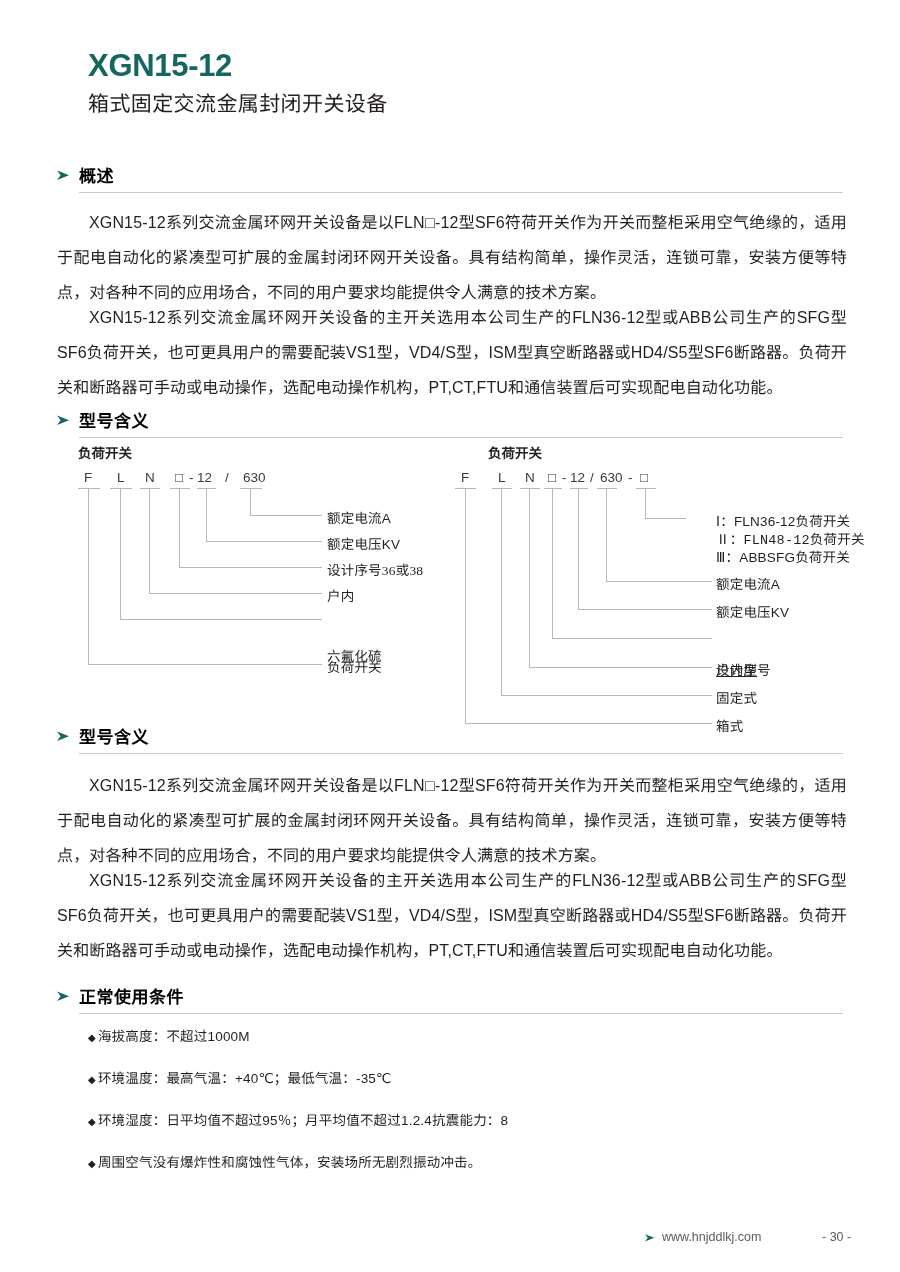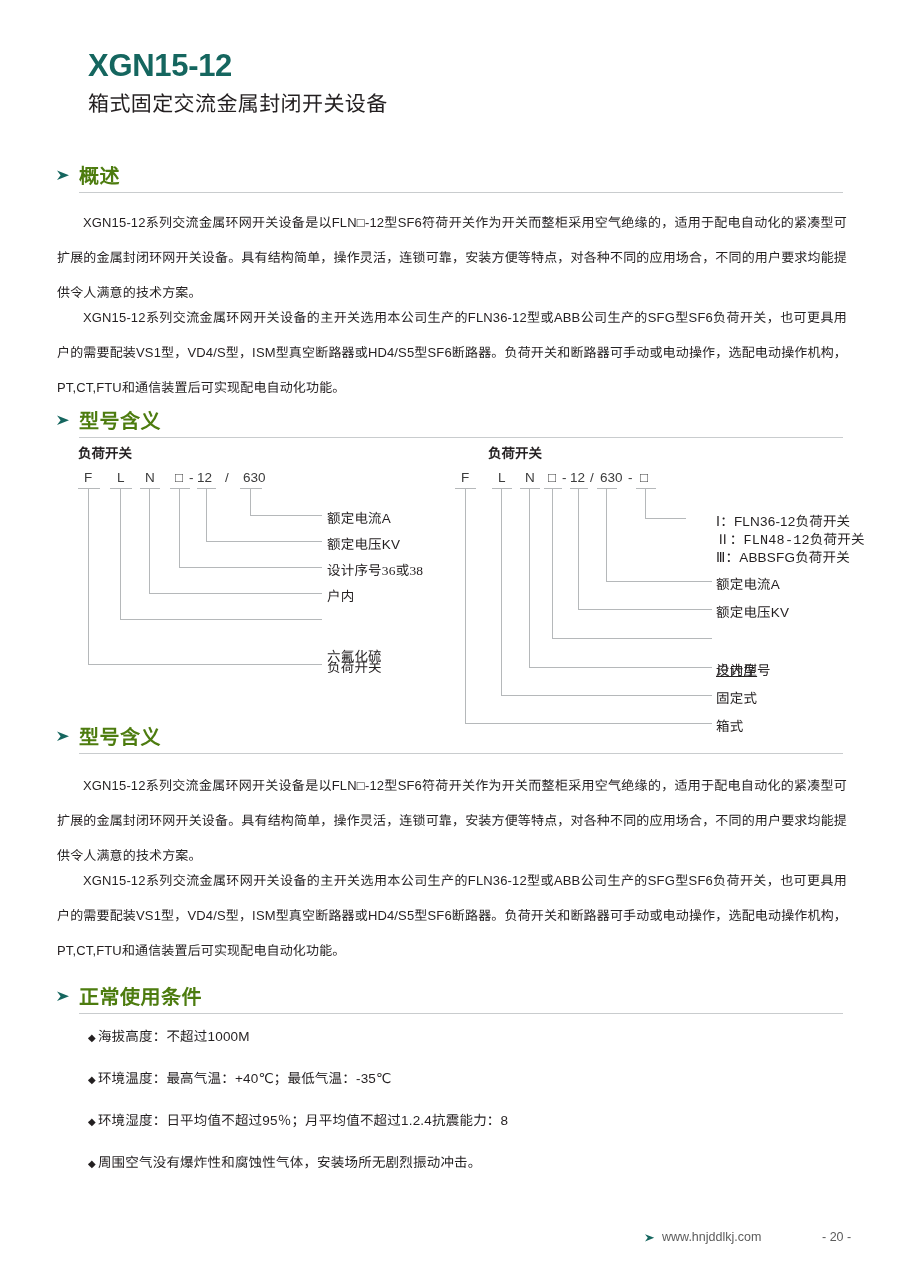--- a/index.html
+++ b/index.html
@@ -58,40 +58,40 @@
   .tri-icon {
     display: inline-block;
     width: 13px;
     height: 13px;
     flex: none;
     position: relative;
     top: 1px;
   }
   .tri-icon svg { display: block; }
   .head-label {
-    font-size: 20px;
+    font-size: 17px;
     font-weight: bold;
-    color: #4d7c0f;
+    color: #000000;
     letter-spacing: 0.5px;
     white-space: nowrap;
   }
   .head-rule {
     margin-top: 7px;
     margin-left: 22px;
     width: 764px;
     height: 1px;
     background: #c9ccce;
   }
 
   
   .para {
     position: absolute;
     left: 57px;
     width: 790px;
-    font-size: 13px;
+    font-size: 16px;
     line-height: 35px;
     color: #231f20;
     letter-spacing: 0.15px;
     text-align: justify;
     text-justify: inter-ideograph;
   }
   .para p { margin: 0; text-indent: 2em; }
 
   
   .diagram-wrap { position: absolute; padding-left: 9px; }
@@ -377,16 +377,16 @@
 
   <div class="footer">
     <div class="footer-site">
       <span class="footer-tri">
         <svg width="10" height="10" viewBox="0 0 13 13">
             <path d="M0 1.5 L12 6.2 L0 11 L3.6 6.2 Z" fill="#15665f"></path>
           </svg>
       </span>
       <span>www.hnjddlkj.com</span>
     </div>
-    <div class="footer-page">- 20 -</div>
+    <div class="footer-page">- 30 -</div>
   </div>
 
 </div>
 
 </body></html>

